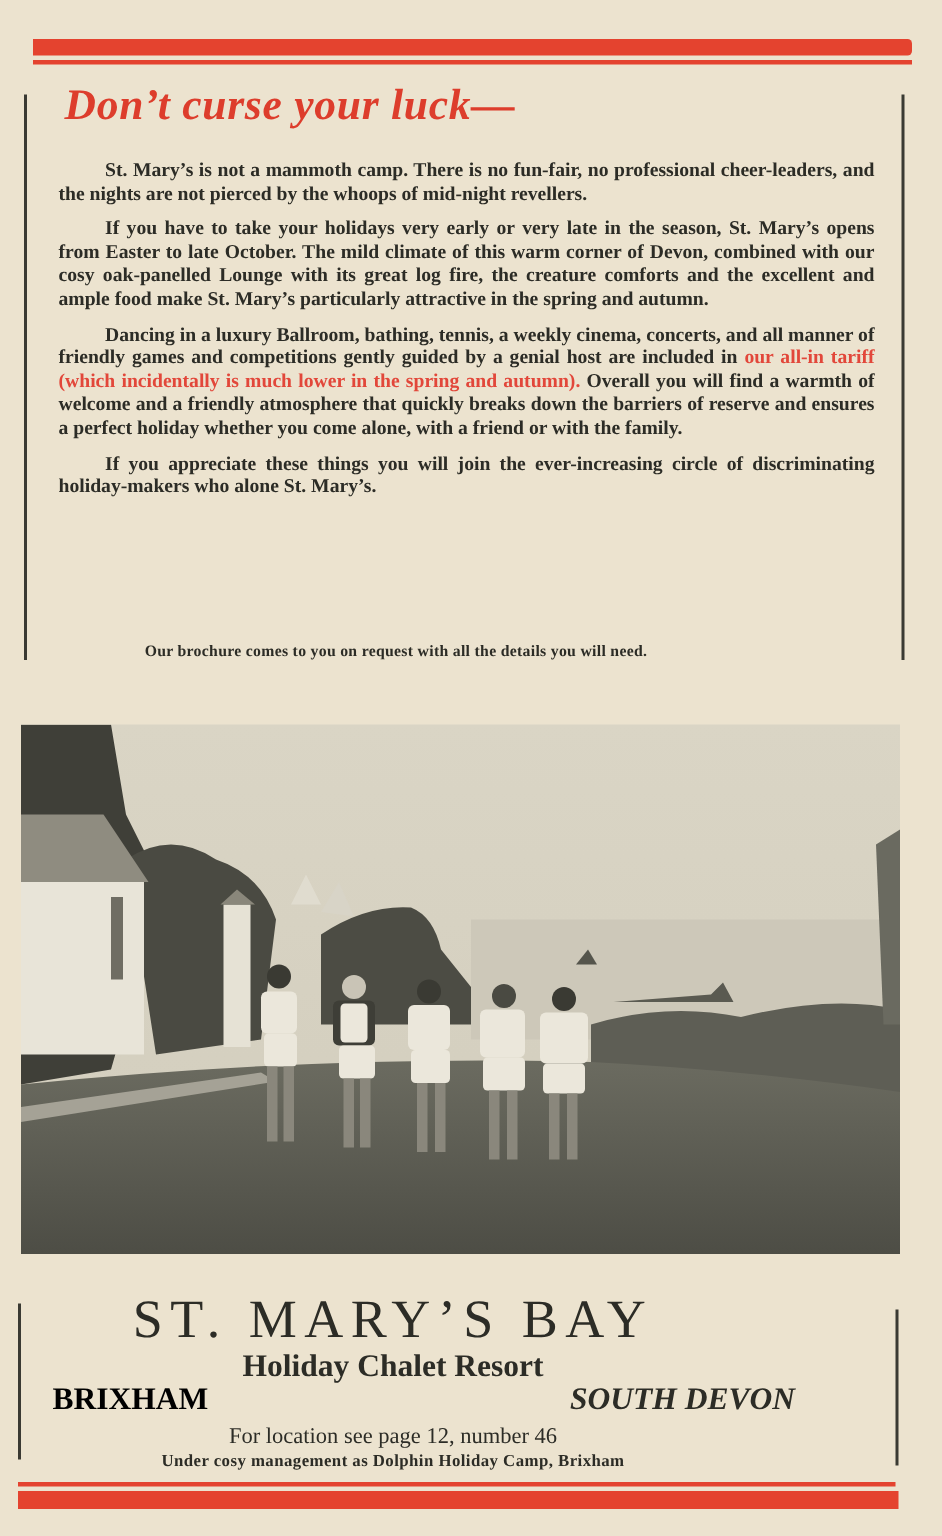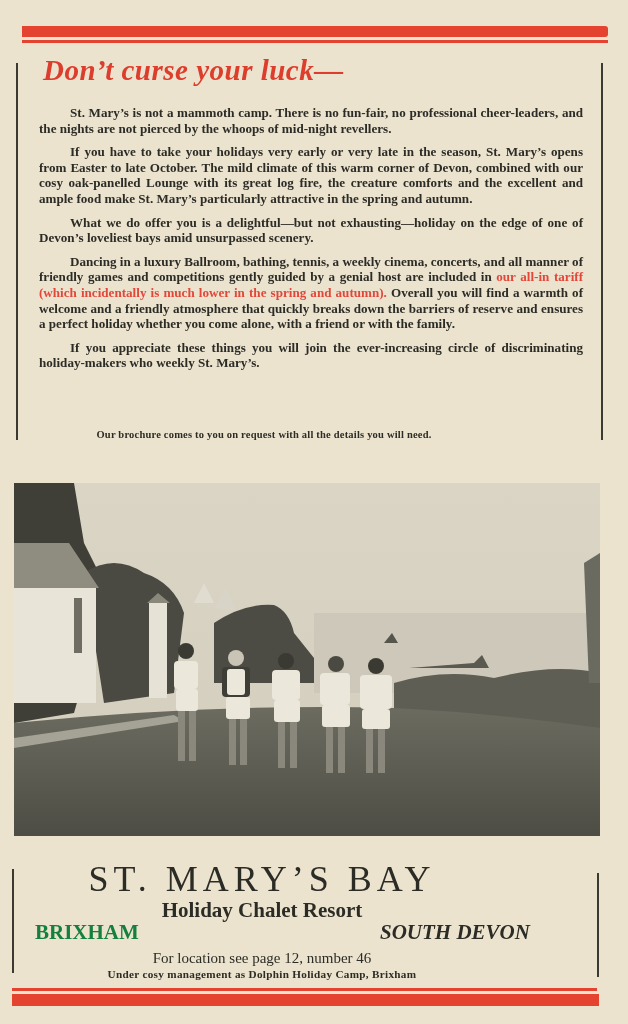--- a/index.html
+++ b/index.html
@@ -37,42 +37,41 @@
     position:absolute; left:14px; top:483px; width:586px; height:353px;
     overflow:hidden;
     background:linear-gradient(180deg,#dcd7c8 0%,#d6d1c2 30%,#cfcabb 50%,#6d6d62 62%,#58584f 100%);
   }
   .credit {
     position:absolute; left:0; width:524px;
     text-align:center; font-family:"Liberation Serif", serif; color:#2c2c26;
   }
   .title-main { top:858px; font-size:36px; letter-spacing:5px; }
   .subtitle { top:898px; font-size:21px; font-weight:bold; }
-  .loc-left { position:absolute; left:35px; top:920px; font-size:21px; font-weight:bold; font-family:"Liberation Serif", serif; color:#15803d;}
+  .loc-left { position:absolute; left:35px; top:920px; font-size:21px; font-weight:bold; font-family:"Liberation Serif", serif; color:#000000;}
   .loc-right { position:absolute; left:380px; top:920px; font-size:21px; font-weight:bold; font-family:"Liberation Serif", serif; color:#2c2c26;font-style:italic;}
   .loc-note { top:950px; font-size:15px; }
   .mgmt { top:968px; font-size:11.2px; font-weight:bold; letter-spacing:0.3px;}
 </style>
 </head>
 <body>
 
 <div class="rule-thick" style="left:22px; top:26px; width:586px; height:11px; border-radius:0 3px 3px 0;"></div>
 <div class="rule-thin" style="left:22px; top:40px; width:586px; height:3px;"></div>
 
 <div class="vline" style="left:16px; top:63px; height:377px;"></div>
 <div class="vline" style="left:601px; top:63px; height:377px;"></div>
 
 <h1 class="headline">Don’t curse your luck—</h1>
 
 <div class="body-copy">
   <p>St. Mary’s is not a mammoth camp.   There is no fun-fair, no professional cheer-leaders, and the nights are not pierced by the whoops of mid-night revellers.</p>
   <p>If you have to take your holidays very early or very late in the season, St. Mary’s opens from Easter to late October.   The mild climate of this warm corner of Devon, combined with our cosy oak-panelled Lounge with its great log fire, the creature comforts and the excellent and ample food make St. Mary’s particularly attractive in the spring and autumn.</p>
-  <p>What we do offer you is a delightful—but not exhausting—holiday on the edge of one of Devon’s loveliest bays amid unsurpassed scenery.</p>
   <p><span>Dancing in a luxury Ballroom, bathing, tennis, a weekly cinema, concerts, and all manner of friendly games and competitions gently guided by a genial host are included in </span><span class="red">our all-in tariff (which incidentally is much lower in the spring and autumn).</span><span>   Overall you will find a warmth of welcome and a friendly atmosphere that quickly breaks down the barriers of reserve and ensures a perfect holiday whether you come alone, with a friend or with the family.</span></p>
-  <p>If you appreciate these things you will join the ever-increasing circle of discriminating holiday-makers who weekly St. Mary’s.</p>
+  <p>If you appreciate these things you will join the ever-increasing circle of discriminating holiday-makers who alone St. Mary’s.</p>
 </div>
 
 <div class="brochure">Our brochure comes to you on request with all the details you will need.</div>
 
 <div class="photo">
   <svg width="586" height="353" viewBox="0 0 586 353">
     <defs>
       <linearGradient id="sky" x1="0" y1="0" x2="0" y2="1">
         <stop offset="0" stop-color="#dad5c5"></stop>
         <stop offset="1" stop-color="#d2cdbd"></stop>

